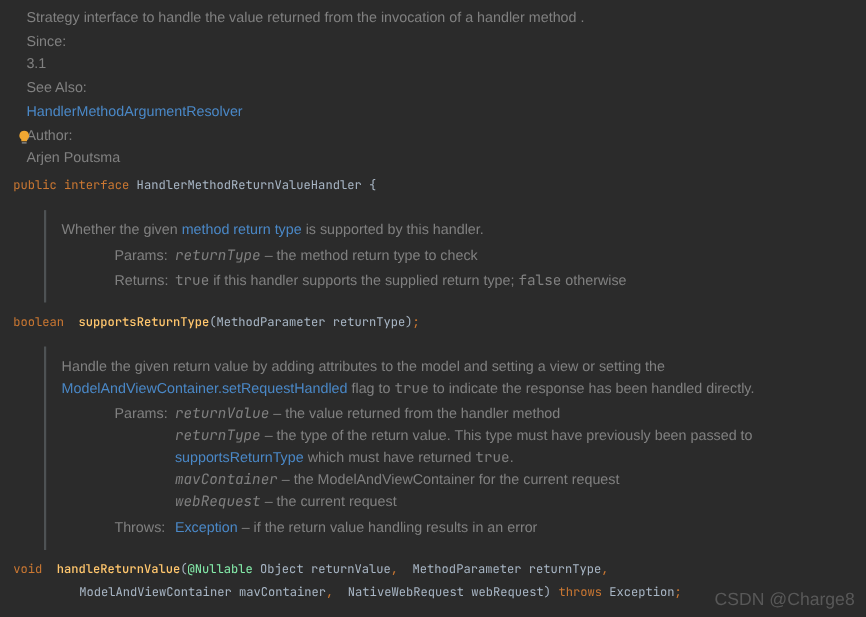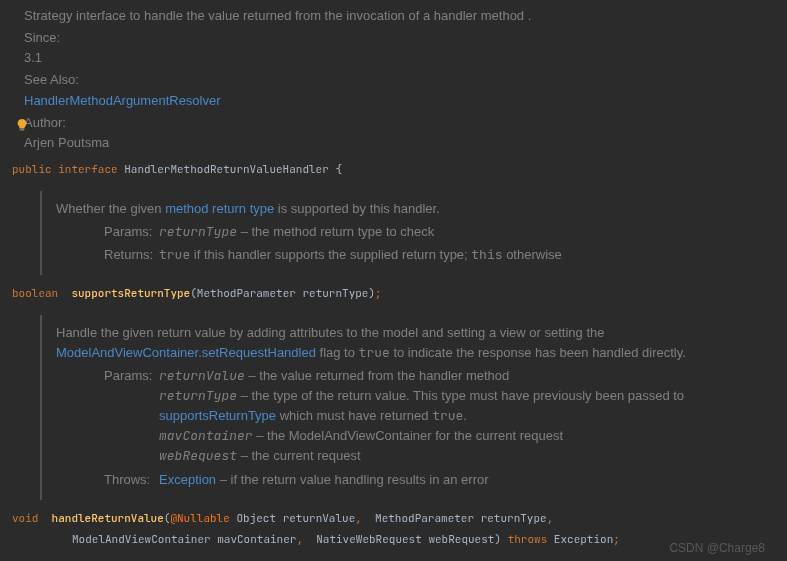--- a/index.html
+++ b/index.html
@@ -33,21 +33,21 @@
     line-height: 1.6;
   }
   .indent1 { }
   .indent2 { padding-left: 72px; }
   .kw { color: #cc7832; }
   .type { color: #a9b7c6; }
   .name { color: #ffc66d; font-weight: 500; }
   .paren { color: #a9b7c6; }
   .param { color: #a9b7c6; }
   .semi { color: #cc7832; }
-  .anno { color: #f97316; }
+  .anno { color: #86efac; }
   .javadoc-inner {
     margin: 10px 0 8px 40px;
     border-left: 2px solid #4e5254;
     padding: 8px 14px 10px 14px;
     line-height: 1.55;
   }
   .javadoc-inner .desc { color: #808080; }
   .mono { font-family: "JetBrains Mono", Consolas, monospace; color: #808080; font-style: italic; }
   .mono-plain { font-family: "JetBrains Mono", Consolas, monospace; color: #808080; }
   .param-row { display: flex; margin-top: 3px; margin-left: 48px; }
@@ -55,24 +55,24 @@
   .param-body { flex: 1; color: #808080; }
   .bulb {
     position: absolute;
     left: 15px;
     top: 118px;
     width: 14px;
     height: 14px;
   }
   .watermark {
     position: absolute;
-    right: 22px;
+    right: 10px;
     bottom: 6px;
     color: #6b6b6b;
-    font-size: 12px;
+    font-size: 16px;
     opacity: 0.7;
   }
 </style>
 </head>
 <body>
 
 <div class="doc-block">
   <div>Strategy interface to handle the value returned from the invocation of a handler method .</div>
   <div class="doc-row">
     <span class="doc-label">Since:</span>
@@ -98,21 +98,21 @@
 <div class="code-line"><span class="kw">public </span><span class="kw">interface </span><span class="type">HandlerMethodReturnValueHandler</span><span class="paren"> {</span></div>
 
 <div class="javadoc-inner">
   <div class="desc"><span>Whether the given </span><span class="link-method">method return type</span><span> is supported by this handler.</span></div>
   <div class="param-row">
     <span class="param-label">Params:</span>
     <span class="param-body"><span class="mono">returnType</span><span> – the method return type to check</span></span>
   </div>
   <div class="param-row">
     <span class="param-label">Returns:</span>
-    <span class="param-body"><span class="mono-plain">true</span><span> if this handler supports the supplied return type; </span><span class="mono-plain">this</span><span> otherwise</span></span>
+    <span class="param-body"><span class="mono-plain">true</span><span> if this handler supports the supplied return type; </span><span class="mono-plain">false</span><span> otherwise</span></span>
   </div>
 </div>
 
 <div class="code-line indent1"><span class="kw">boolean  </span><span class="name">supportsReturnType</span><span class="paren">(</span><span class="type">MethodParameter </span><span class="param">returnType</span><span class="paren">)</span><span class="semi">;</span></div>
 
 <div class="javadoc-inner">
   <div class="desc"><span>Handle the given return value by adding attributes to the model and setting a view or setting the </span><span class="link-method">ModelAndViewContainer.setRequestHandled</span><span> flag to </span><span class="mono-plain">true</span><span> to indicate the response has been handled directly.</span></div>
   <div class="param-row">
     <span class="param-label">Params:</span>
     <span class="param-body">

